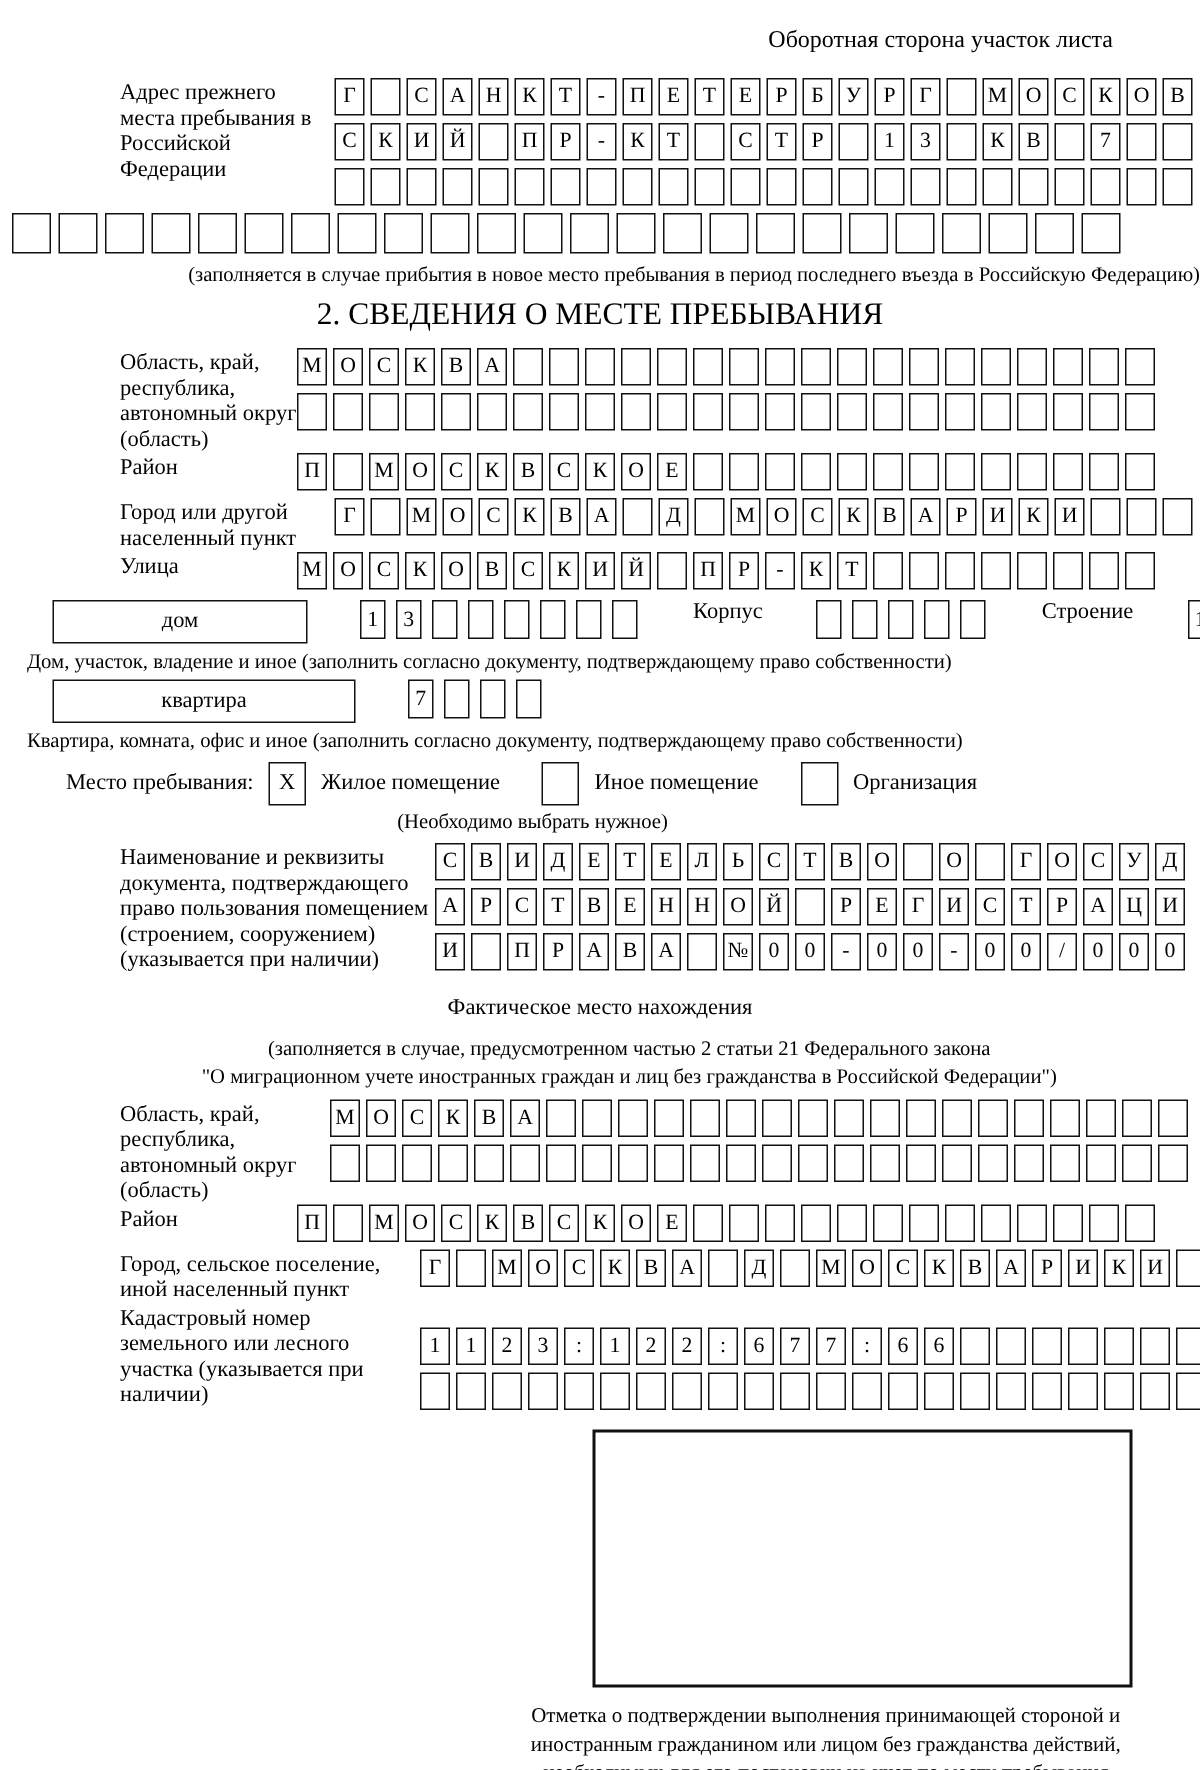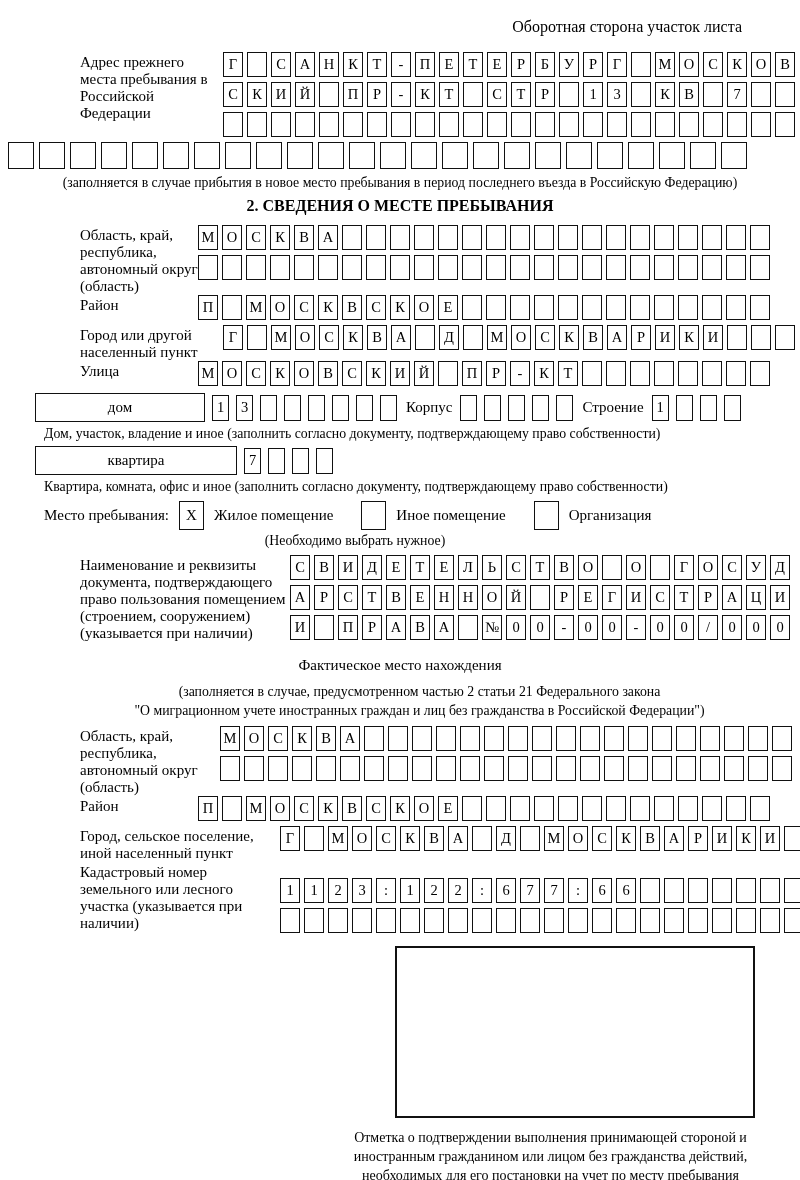--- a/index.html
+++ b/index.html
@@ -36,26 +36,26 @@
     border: 1.6px solid #111;
     margin-right: 4px;
     display: flex; align-items: center; justify-content: center;
     font-size: 14.5px;
   }
   .bigrow { padding-left: 8px; }
   .bigrow .cb { width: 26px; height: 27px; margin-right: 5px; }
   .sp .cb { width: 17px; height: 26px; margin-right: 7px; }
 
   .note { font-size: 13.8px; line-height: 17px; }
-  .center { text-align: center; }
-  .left-note { padding-left: 44px; margin: 1px 0 4px 0; }
-
-  .sect-title { text-align: center; font-weight: bold; font-size: 16px; margin: 6px 0 10px 0; }
-
-  .house-row { display: flex; align-items: center; padding-left: 35px; margin: 2px 16px 3px 0; }
+  .center { text-align: right; }
+  .left-note { padding-left: 18px; margin: 1px 0 4px 0; }
+
+  .sect-title { text-align: center; font-weight: normal; font-size: 21px; margin: 6px 0 10px 0; }
+
+  .house-row { display: flex; align-items: flex-start; padding-left: 35px; margin: 2px 16px 3px 0; gap: 28px; }
   .wide-box {
     flex: none; height: 29px;
     border: 1.8px solid #111;
     display: flex; align-items: center; justify-content: center;
     font-size: 15px;
   }
   .wb170 { width: 170px; margin-right: 7px; }
   .wb202 { width: 202px; margin-right: 7px; }
   .house-row .brow { margin-bottom: 0; }
   .mini-label { flex: none; margin: 0 8px 0 2px; font-size: 15px; }

